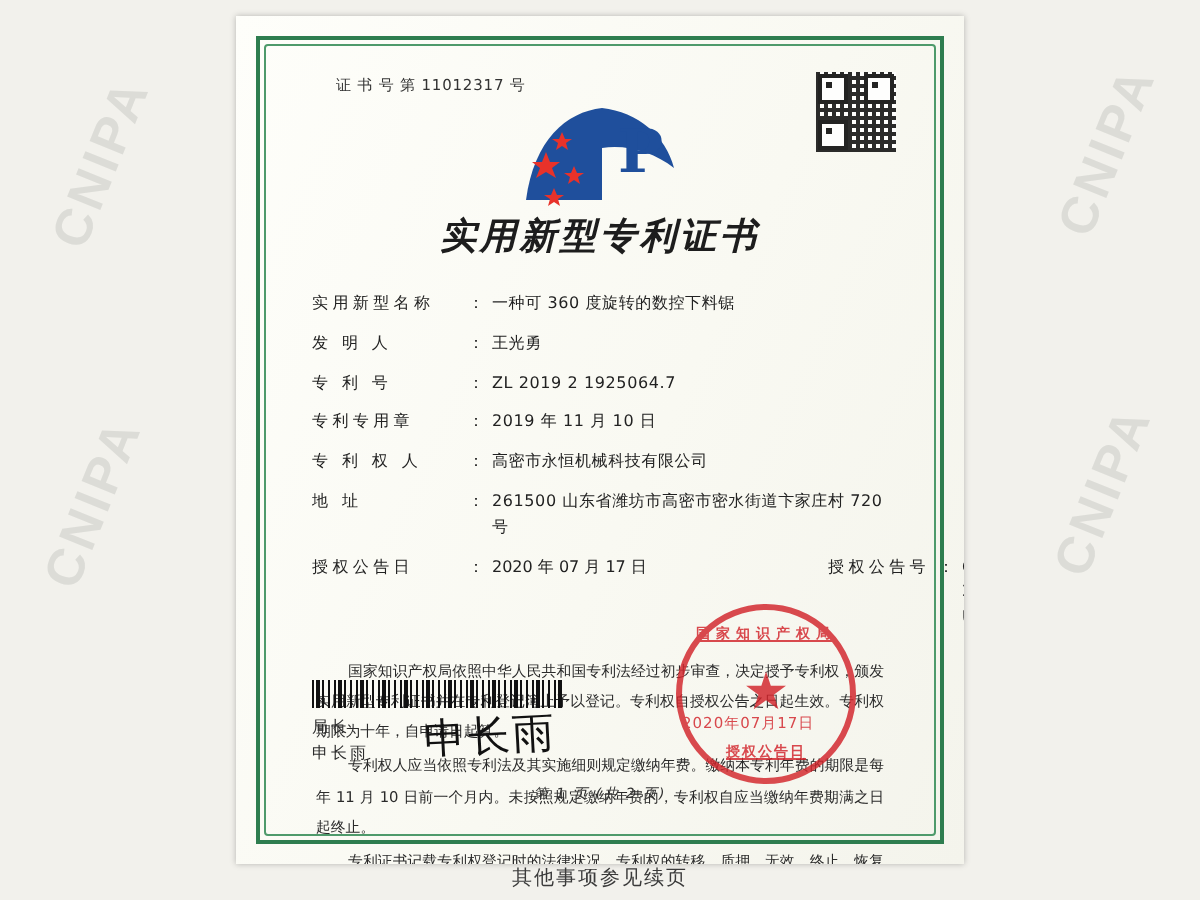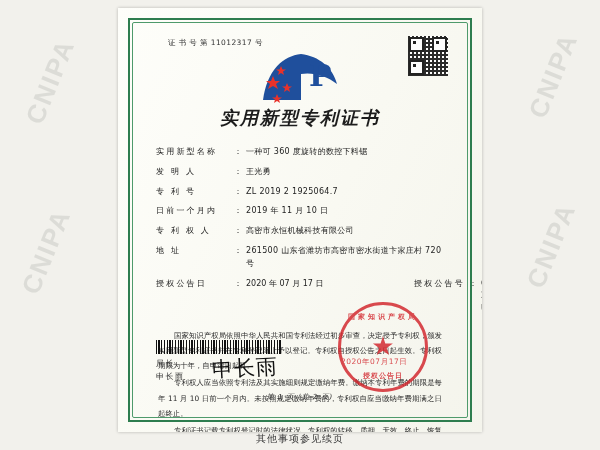--- a/index.html
+++ b/index.html
@@ -246,20 +246,21 @@
   }
   .seal .arc-top, .seal .arc-bottom {
     position: absolute;
     left: 0;
     width: 100%;
     text-align: center;
     color: #d2232a;
     font-size: 7px;
     letter-spacing: 3px;
     font-weight: bold;
+    text-decoration: underline;
   }
   .seal .arc-top { top: 7px; }
   .seal .arc-bottom { bottom: 8px; letter-spacing: 1px; }
   .seal .date-line {
     position: absolute;
     left: 0;
     width: 100%;
     bottom: 22px;
     text-align: left;
     color: #d2232a;
@@ -354,21 +355,21 @@
           <span class="fvalue">王光勇</span>
         </div>
 
         <div class="frow">
           <span class="flabel">专 利 号</span>
           <span class="fsep">：</span>
           <span class="fvalue">ZL 2019 2 1925064.7</span>
         </div>
 
         <div class="frow">
-          <span class="flabel">日前一个月内</span>
+          <span class="flabel">专利专用章</span>
           <span class="fsep">：</span>
           <span class="fvalue">2019 年 11 月 10 日</span>
         </div>
 
         <div class="frow">
           <span class="flabel">专 利 权 人</span>
           <span class="fsep">：</span>
           <span class="fvalue">高密市永恒机械科技有限公司</span>
         </div>
 

